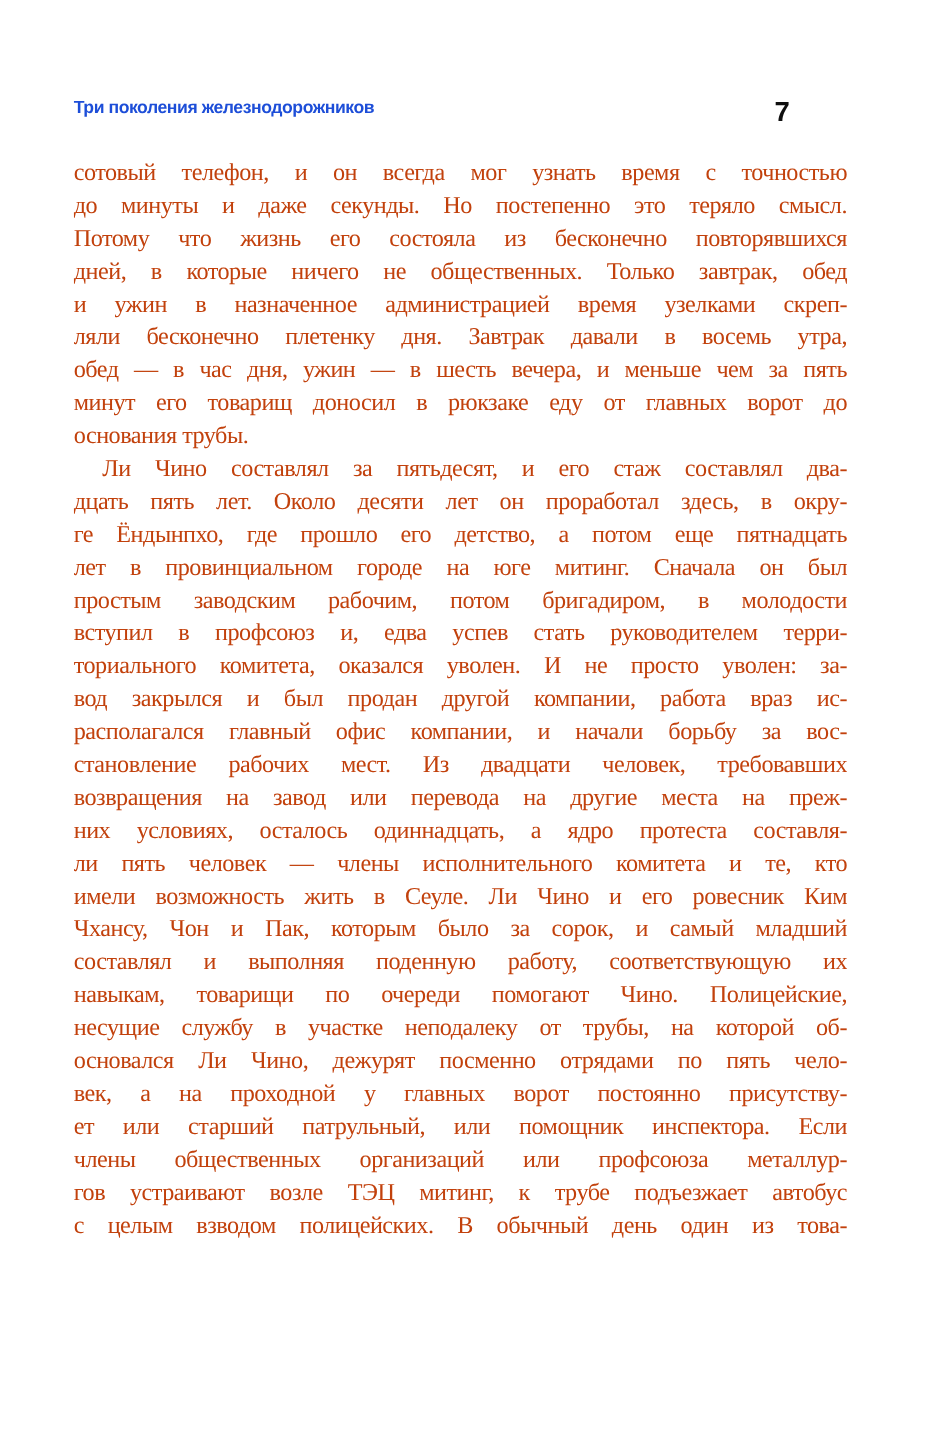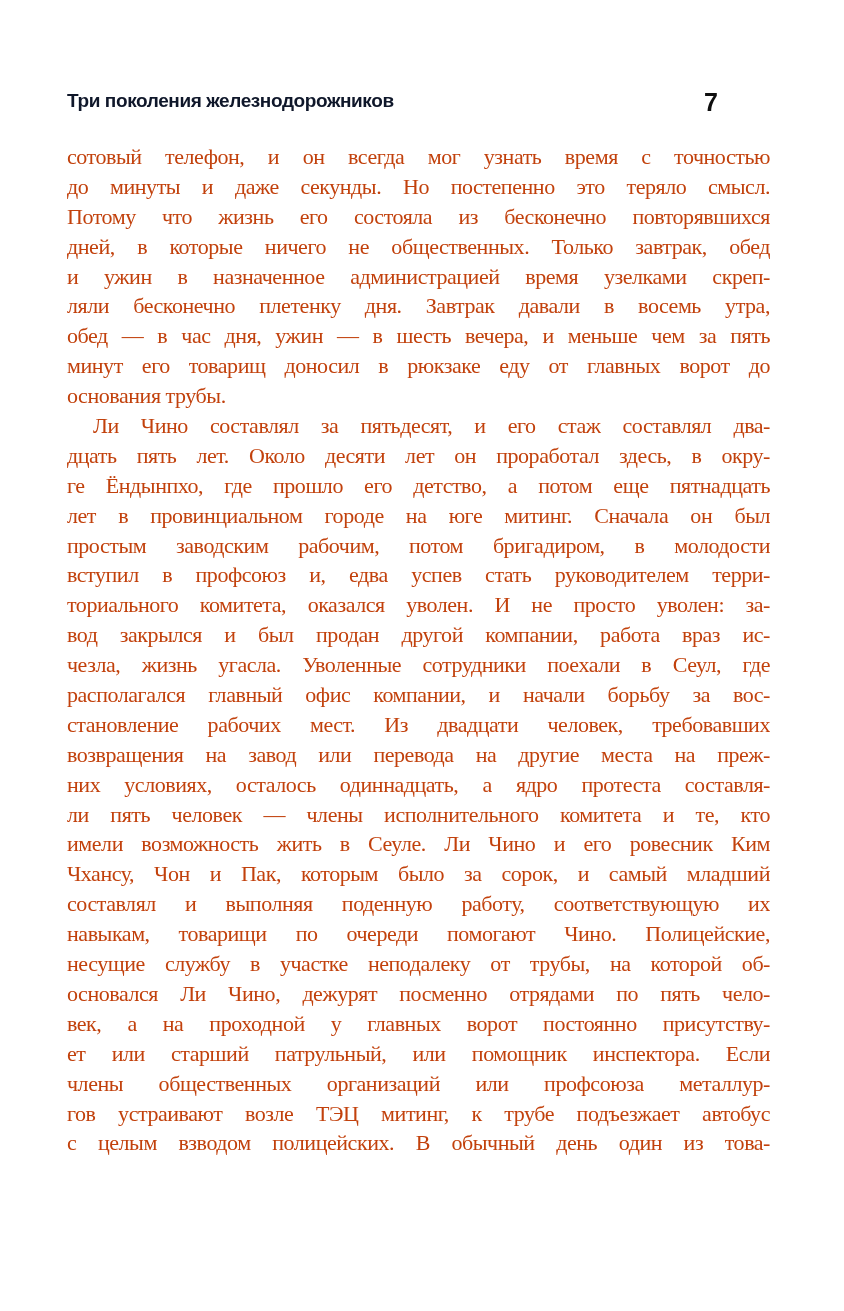--- a/index.html
+++ b/index.html
@@ -20,23 +20,23 @@
     top: 88px;
     width: 703px;
     height: 28px;
   }
   .running-title {
     position: absolute;
     left: 0;
     top: 2px;
     font-family: "Liberation Sans", sans-serif;
     font-weight: 700;
-    font-size: 19px;
+    font-size: 16px;
     letter-spacing: -0.4px;
-    color: #0f172a;
+    color: #1d4ed8;
     white-space: nowrap;
   }
   .folio {
     position: absolute;
     left: 637px;
     top: 0;
     font-family: "Liberation Sans", sans-serif;
     font-weight: 700;
     font-size: 25px;
     color: #0f0f0f;
@@ -93,21 +93,20 @@
       </div>
       <div class="paragraph">
         <div class="line indent">Ли Чино составлял за пятьдесят, и его стаж составлял два-</div>
         <div class="line">дцать пять лет. Около десяти лет он проработал здесь, в окру-</div>
         <div class="line">ге Ёндынпхо, где прошло его детство, а потом еще пятнадцать</div>
         <div class="line">лет в провинциальном городе на юге митинг. Сначала он был</div>
         <div class="line">простым заводским рабочим, потом бригадиром, в молодости</div>
         <div class="line">вступил в профсоюз и, едва успев стать руководителем терри-</div>
         <div class="line">ториального комитета, оказался уволен. И не просто уволен: за-</div>
         <div class="line">вод закрылся и был продан другой компании, работа враз ис-</div>
-        <div class="line">чезла, жизнь угасла. Уволенные сотрудники поехали в Сеул, где</div>
         <div class="line">располагался главный офис компании, и начали борьбу за вос-</div>
         <div class="line">становление рабочих мест. Из двадцати человек, требовавших</div>
         <div class="line">возвращения на завод или перевода на другие места на преж-</div>
         <div class="line">них условиях, осталось одиннадцать, а ядро протеста составля-</div>
         <div class="line">ли пять человек — члены исполнительного комитета и те, кто</div>
         <div class="line">имели возможность жить в Сеуле. Ли Чино и его ровесник Ким</div>
         <div class="line">Чхансу, Чон и Пак, которым было за сорок, и самый младший</div>
         <div class="line">составлял и выполняя поденную работу, соответствующую их</div>
         <div class="line">навыкам, товарищи по очереди помогают Чино. Полицейские,</div>
         <div class="line">несущие службу в участке неподалеку от трубы, на которой об-</div>

